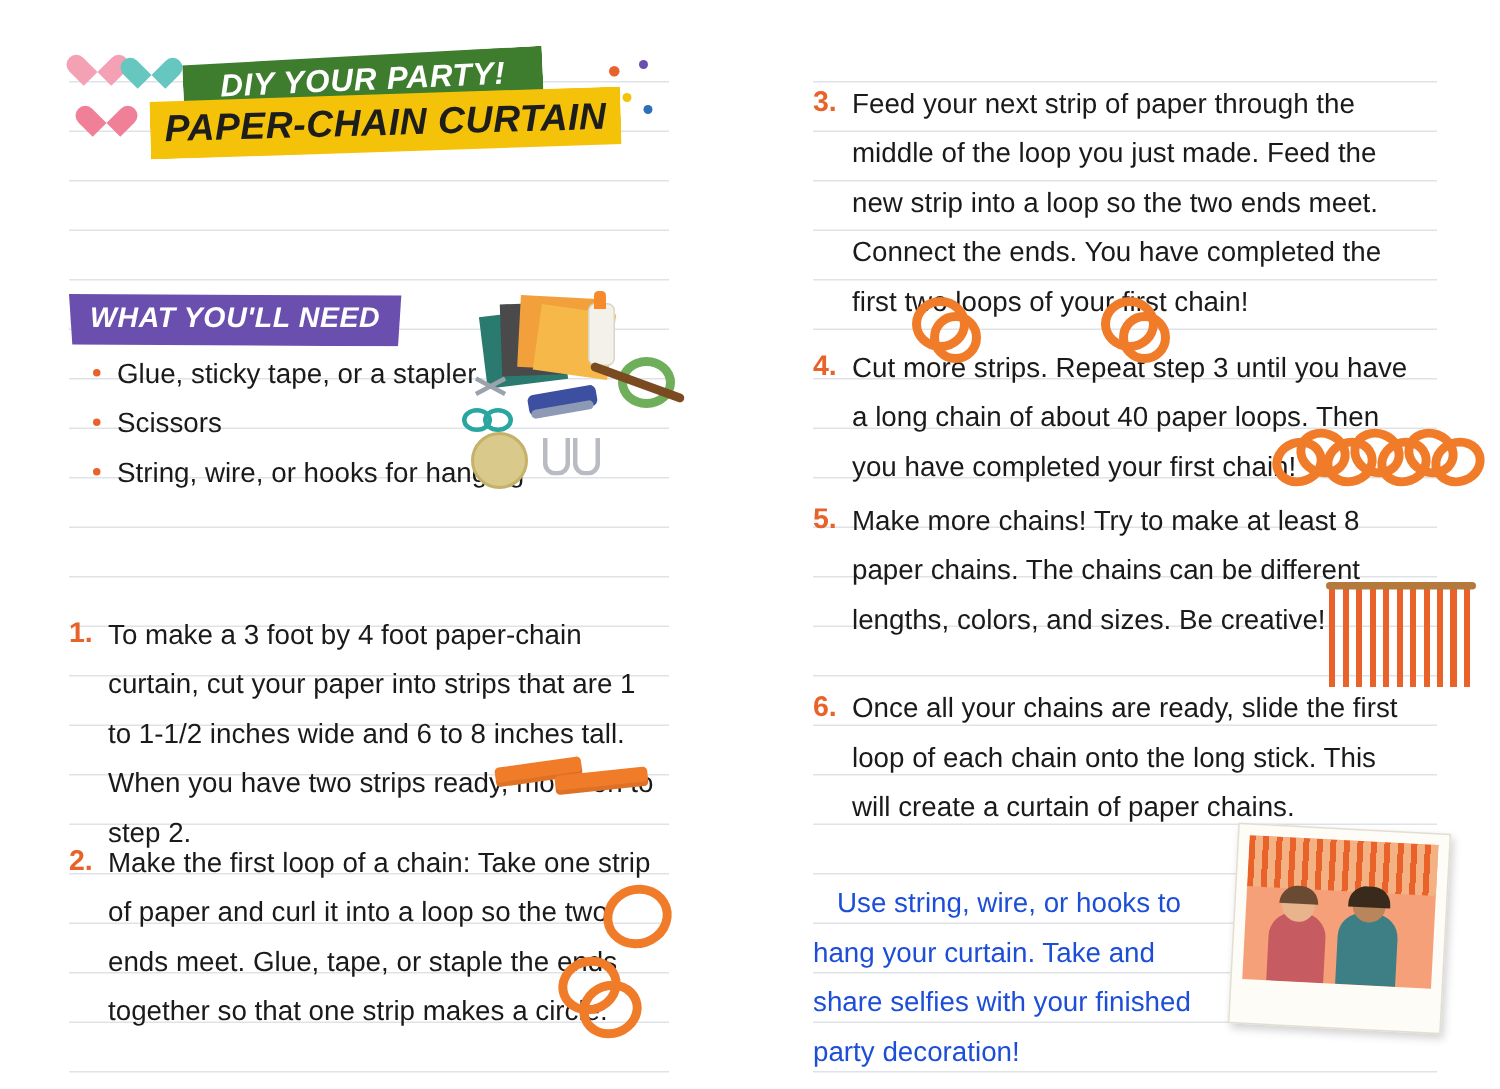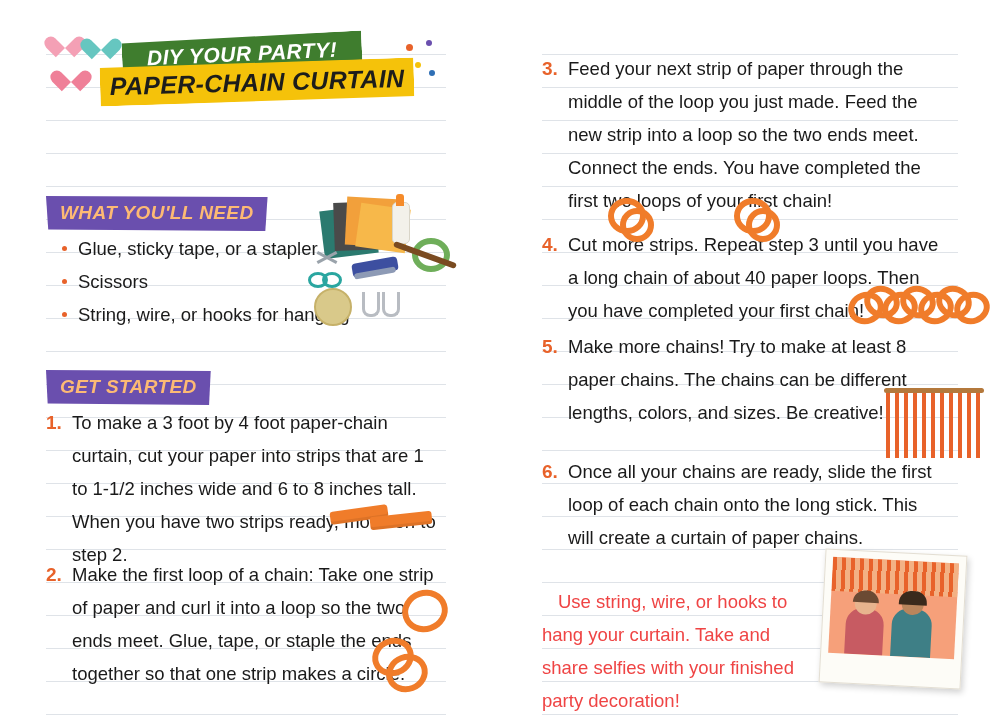--- a/index.html
+++ b/index.html
@@ -37,21 +37,21 @@
   .banner-yellow span{
     color:#1d1d1b;font-weight:bold;font-style:italic;font-size:25px;letter-spacing:.3px;
   }
 
   .intro{
     position:absolute;left:46px;top:130px;width:390px;
     font-size:18.5px;line-height:33px;color:#1a1a1a;
   }
 
   .sec-head{
-    display:inline-block;background:#6a4fae;color:#fdba74;
+    display:inline-block;background:#6a4fae;color:#ffffff;
     font-weight:bold;font-style:italic;font-size:19px;letter-spacing:.4px;
     padding:6px 14px 7px 14px;
     clip-path:polygon(0 0,100% 3%,99% 100%,1% 96%);
   }
   .head-need{position:absolute;left:46px;top:196px;}
   .head-start{position:absolute;left:46px;top:370px;}
   .head-party{position:absolute;left:542px;top:549px;}
 
   ul.needs{
     position:absolute;left:60px;top:232px;margin:0;padding:0;list-style:none;
@@ -71,21 +71,21 @@
 
   .s1{position:absolute;left:46px;top:406px;width:396px;}
   .s2{position:absolute;left:46px;top:558px;width:400px;}
   .s3{position:absolute;left:542px;top:52px;width:400px;}
   .s4{position:absolute;left:542px;top:228px;width:400px;}
   .s5{position:absolute;left:542px;top:330px;width:400px;}
   .s6{position:absolute;left:542px;top:455px;width:400px;}
 
   .party-text{
     position:absolute;left:542px;top:585px;width:270px;
-    font-size:18.5px;line-height:33px;color:#ef4444;
+    font-size:18.5px;line-height:33px;color:#1d4ed8;
   }
   .party-text .indent{display:inline-block;width:16px;}
 
   
   .art{position:absolute;z-index:3;pointer-events:none;}
 
   
   .heart{position:absolute;width:26px;height:24px;}
   .heart:before,.heart:after{
     content:"";position:absolute;top:0;width:13px;height:20px;border-radius:13px 13px 0 0;
@@ -229,23 +229,20 @@
     <div style="position:absolute;left:54px;top:74px;width:42px;height:6px;background:#8d9ab5;border-radius:3px;transform:rotate(-10deg);"></div>
 
     <div style="position:absolute;left:92px;top:56px;width:66px;height:6px;background:#7a4b21;border-radius:3px;transform:rotate(20deg);"></div>
 
     <div style="position:absolute;left:14px;top:92px;width:34px;height:34px;border-radius:50%;background:#d9c98a;border:2px solid #c6b169;"></div>
 
     <div style="position:absolute;left:62px;top:96px;width:12px;height:22px;border:3px solid #b8bcc2;border-radius:0 0 8px 8px;border-top:none;"></div>
     <div style="position:absolute;left:82px;top:96px;width:12px;height:22px;border:3px solid #b8bcc2;border-radius:0 0 8px 8px;border-top:none;"></div>
   </div>
 
-  <div class="head-start">
-    <span class="sec-head">GET STARTED</span>
-  </div>
 
   <div class="step s1">
     <span class="num">1.</span>
     <span class="txt">To make a 3 foot by 4 foot paper-chain curtain, cut your paper into strips that are 1 to 1-1/2 inches wide and 6 to 8 inches tall. When you have two strips ready, move on to step 2.</span>
   </div>
   <div class="art" style="left:330px;top:500px;width:110px;height:40px;">
     <div class="strip" style="left:0;top:8px;width:58px;height:13px;transform:rotate(-8deg);"></div>
     <div class="strip" style="left:40px;top:14px;width:62px;height:13px;transform:rotate(-6deg);"></div>
   </div>
 

